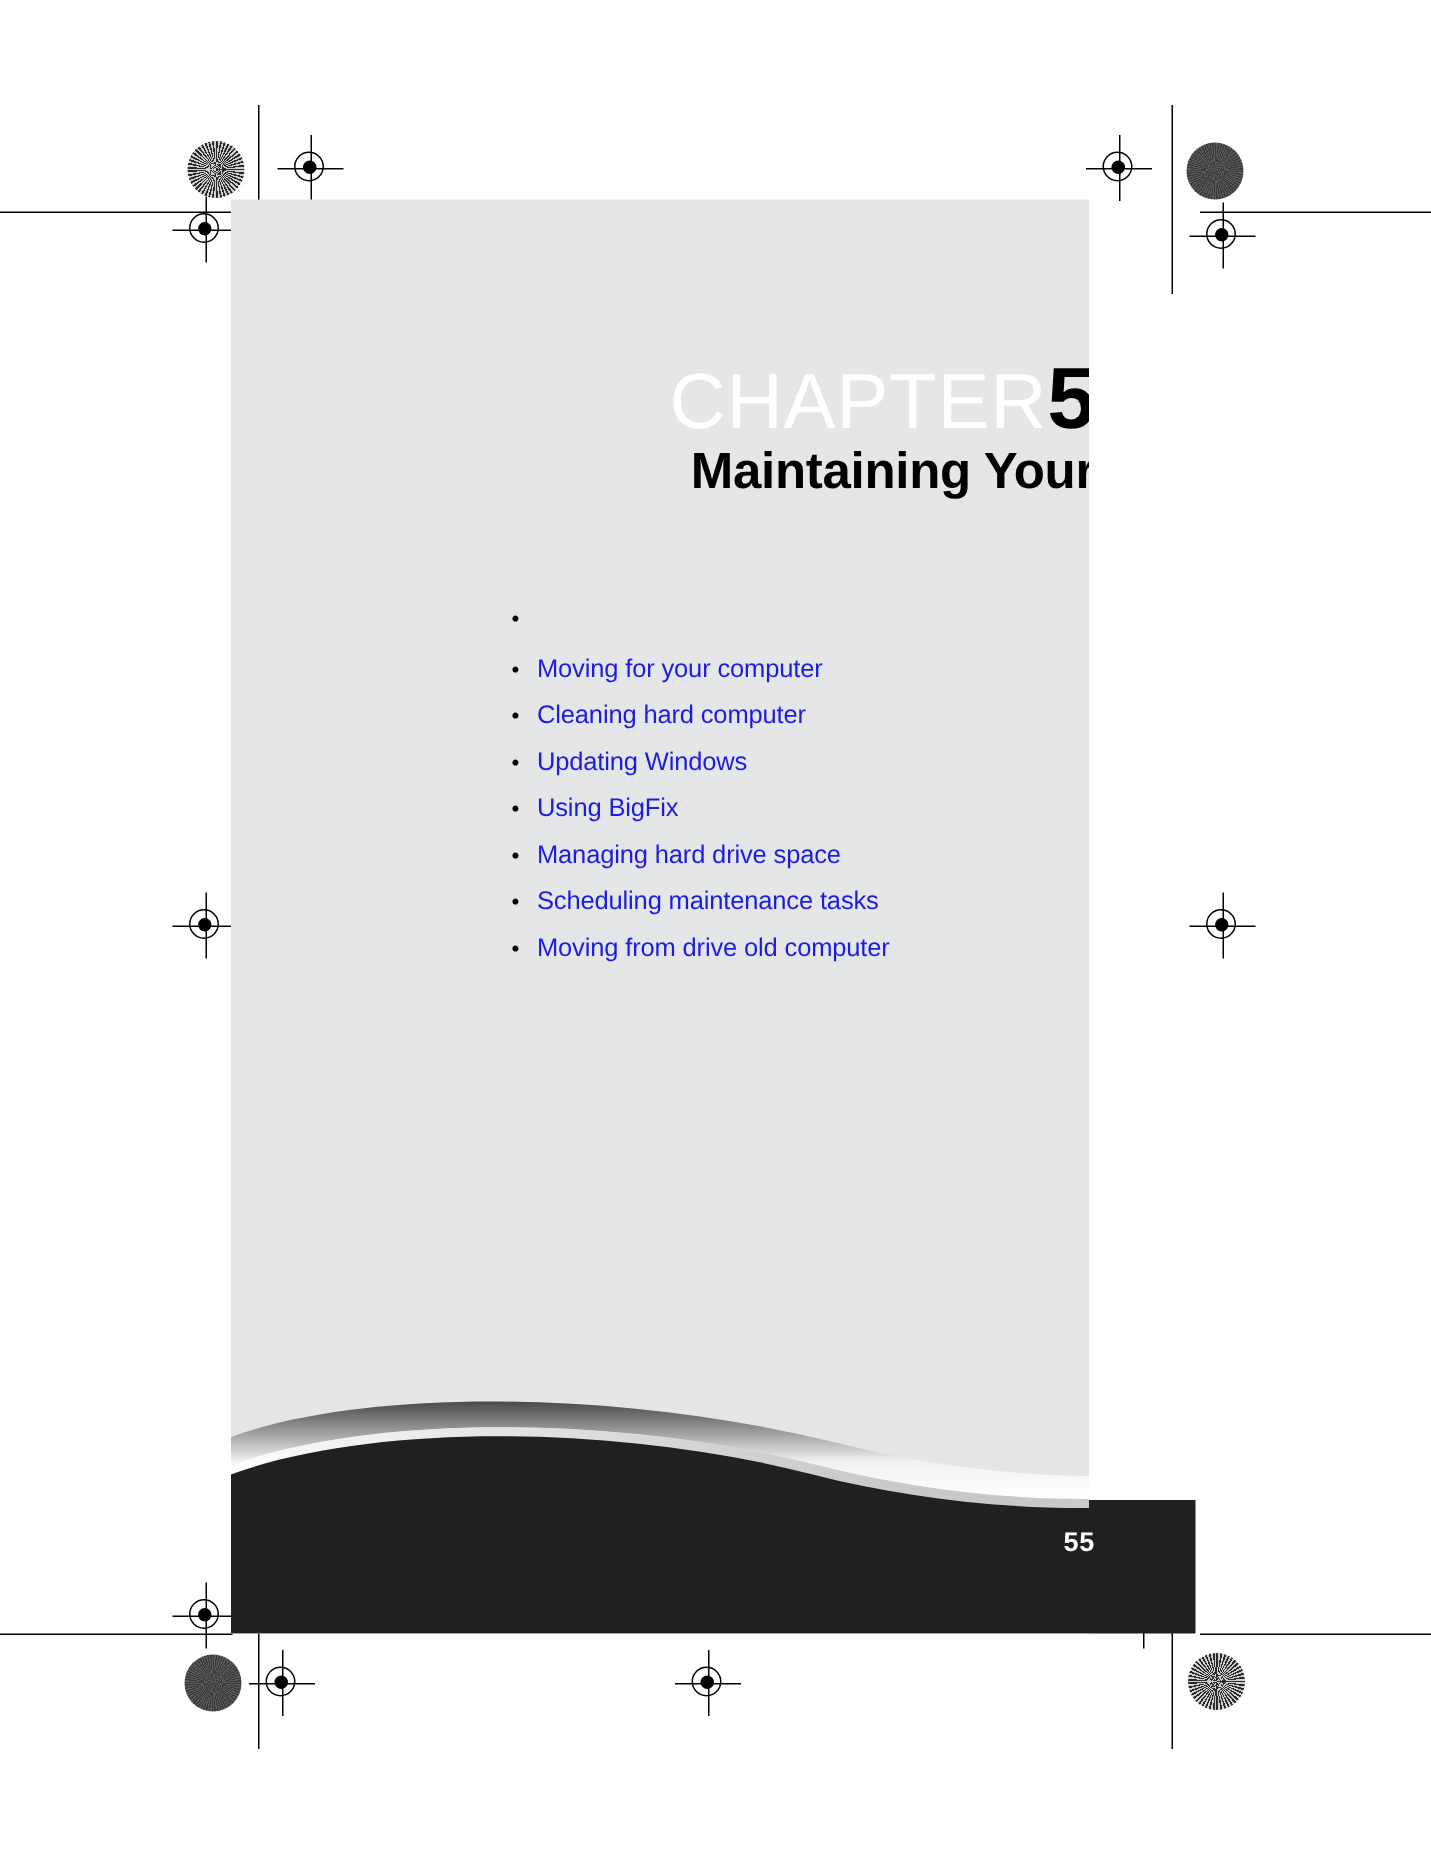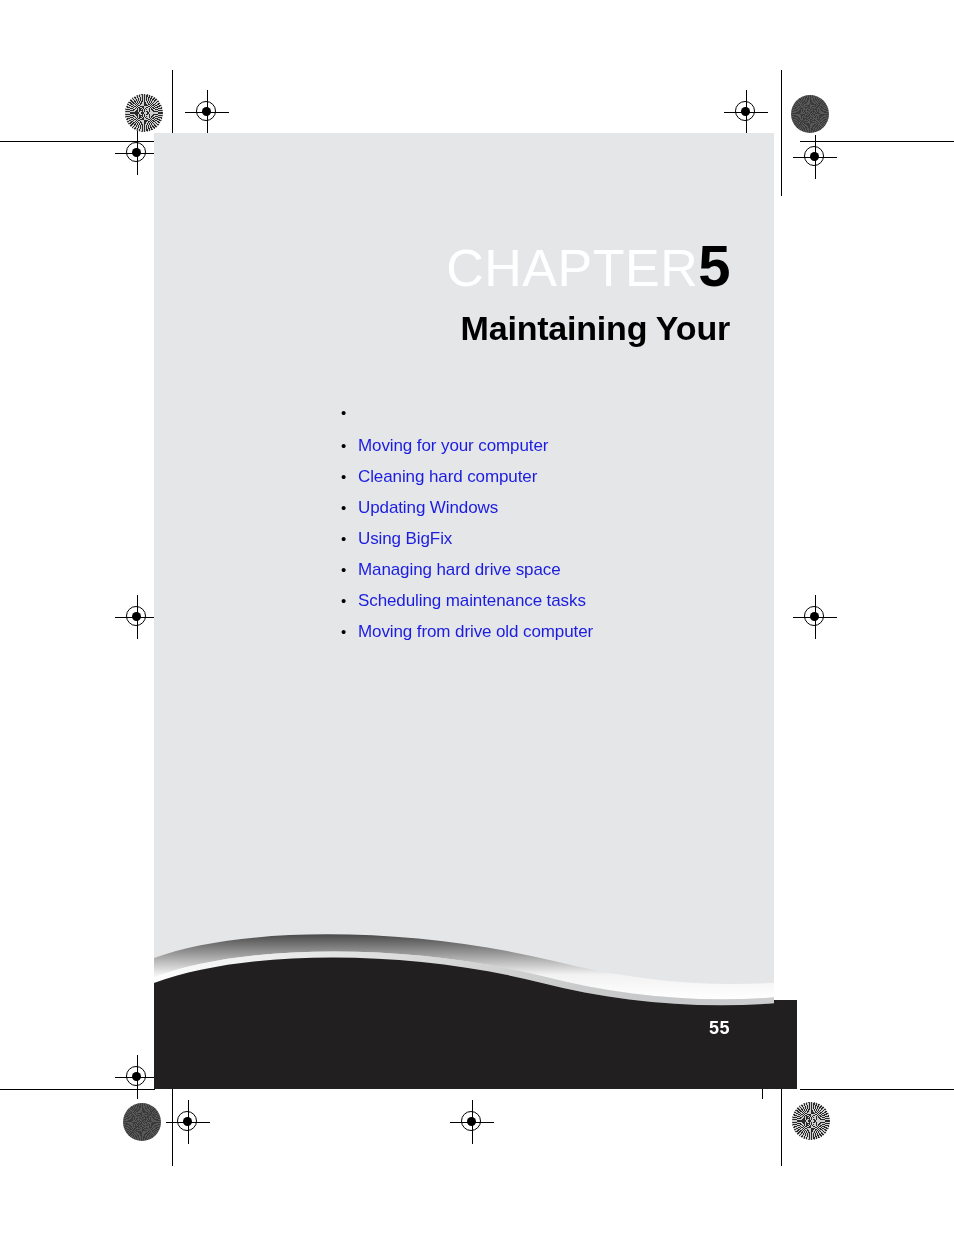--- a/index.html
+++ b/index.html
@@ -88,21 +88,20 @@
 
   
   #page-panel {
     position: absolute;
     left: 154px;
     top: 133px;
     width: 572px;
     height: 956px;
     background: #e4e6e8;
     overflow: hidden;
-    padding-left: 48px;
   }
 
   
   .head-block {
     position: absolute;
     left: 0;
     top: 104px;
     width: 576px;   
     text-align: right;
   }
@@ -116,21 +115,20 @@
     letter-spacing: 0.5px;
     color: #ffffff;
   }
   .chapter-num {
     font-size: 58px;
     font-weight: 700;
     color: #000000;
     letter-spacing: -0.5px;
   }
   .chapter-title {
-    margin-top: 14px;
     font-size: 34px;
     font-weight: 700;
     color: #000000;
     line-height: 1.13;
     letter-spacing: -0.2px;
   }
   #topics {
     position: absolute;
     left: 187px;   
     top: 272px;

